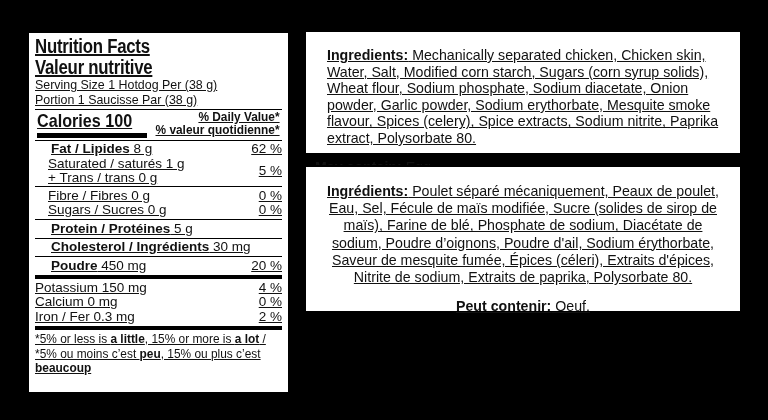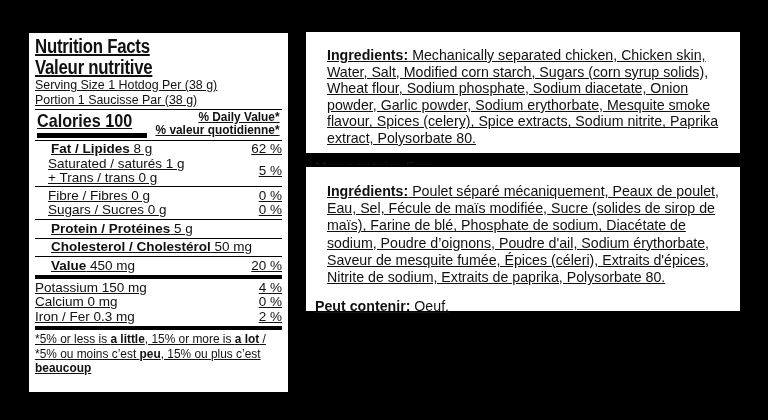--- a/index.html
+++ b/index.html
@@ -24,21 +24,21 @@
   .row .nm b{font-weight:bold;padding-left:16px;}
   .sub{padding-left:13px;gap:8px;}
   .grp{display:flex;justify-content:space-between;align-items:center;gap:8px;}
   .grp .lines div{font-size:13.5px;line-height:14px;padding-left:13px;white-space:nowrap;}
   .pct{font-size:13.5px;}
   .footnote{font-size:12.8px;line-height:14.5px;margin-top:2px;transform:scaleX(.93);transform-origin:0 0;width:107%;}
   .footnote b{font-weight:bold;}
 
   
   #ing-en{left:304px;top:30px;width:438px;height:125px;padding:3px 9px;font-size:14.2px;line-height:16.6px;}
-  #ing-fr{left:304px;top:165px;width:438px;height:148px;padding:4px 9px;font-size:14.2px;line-height:17.2px;}
+  #ing-fr{left:304px;top:165px;width:438px;height:148px;padding:4px 9px;font-size:14.2px;line-height:17.2px;text-align:center;}
   .ing-p{margin:12px;}
   .ing-p b{font-weight:bold;}
   .ing-line{margin:0;}
   .ing-line b{font-weight:bold;}
 </style>
 </head>
 <body>
 
 <div id="nf" class="panel">
   <div class="nf-title">Nutrition Facts</div>
@@ -87,27 +87,27 @@
 
   <div class="hr"></div>
 
   <div class="row">
     <span class="nm"><b>Protein / Protéines</b><span> 5 g</span></span>
   </div>
 
   <div class="hr"></div>
 
   <div class="row">
-    <span class="nm"><b>Cholesterol / Cholestérol</b><span> 50 mg</span></span>
+    <span class="nm"><b>Cholesterol / Ingrédients</b><span> 30 mg</span></span>
   </div>
 
   <div class="hr"></div>
 
   <div class="row">
-    <span class="nm"><b>Value</b><span> 450 mg</span></span>
+    <span class="nm"><b>Poudre</b><span> 450 mg</span></span>
     <span class="pct">20 %</span>
   </div>
 
   <div class="thickbar"></div>
 
   <div class="row">
     <span class="nm">Potassium 150 mg</span>
     <span class="pct">4 %</span>
   </div>
   <div class="row">

